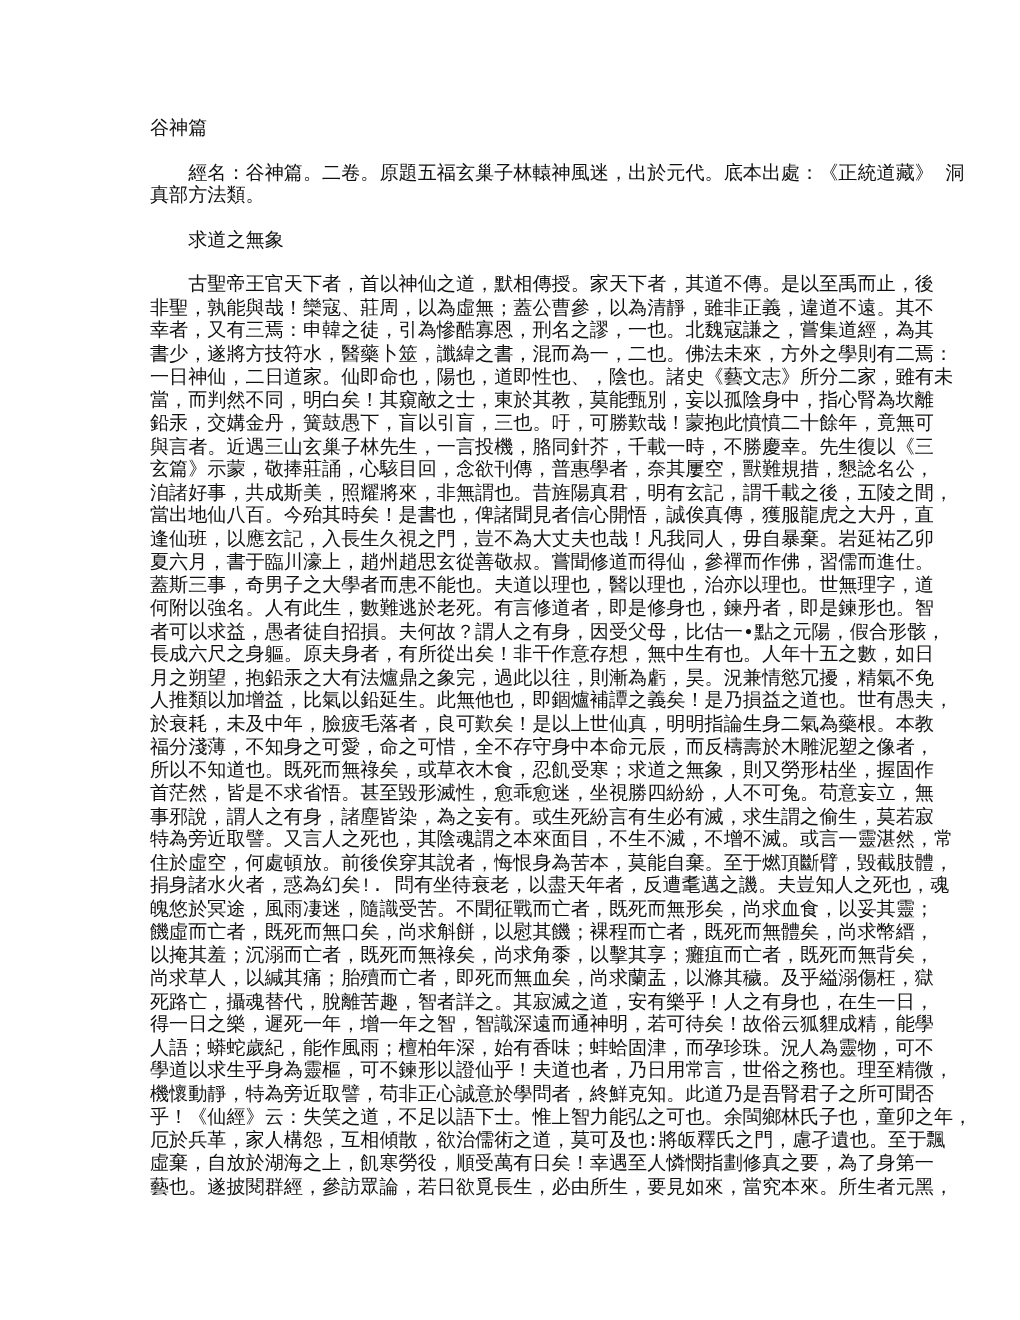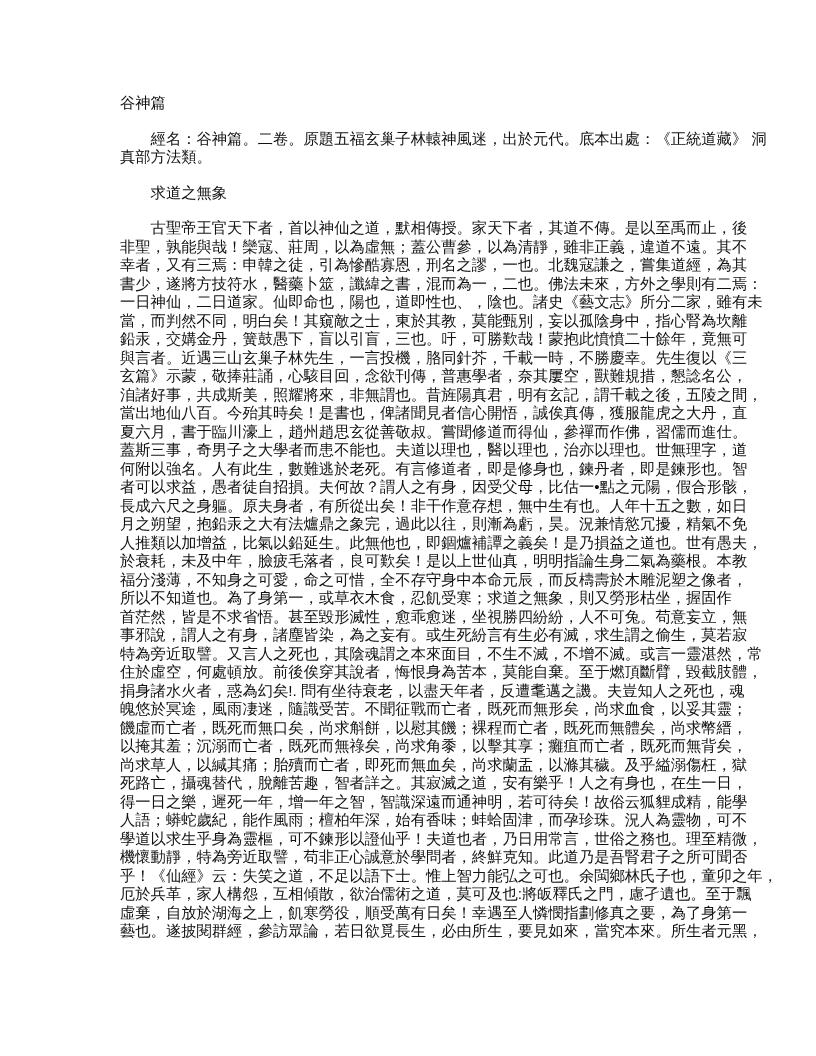--- a/index.html
+++ b/index.html
@@ -2,21 +2,21 @@
 <html><head>
 <meta charset="utf-8">
 <style>
   html, body { margin: 0; padding: 0; background: #ffffff; }
   body { width: 816px; height: 1056px; position: relative; overflow: hidden; }
   .page {
     position: absolute;
     left: 120px;
     top: 94px;
     width: 583px;
-    font-family: Liberation Sans, sans-serif;
+    font-family: Liberation Mono, monospace;
     font-size: 15.3px;
     line-height: 18.5px;
     color: #111111;
   }
   .line {
     display: block;
     white-space: nowrap;
     height: 18.5px;
     overflow: visible;
     text-align: justify;
@@ -39,30 +39,31 @@
       <span class="line">非聖，孰能與哉！欒寇、莊周，以為虛無；蓋公曹參，以為清靜，雖非正義，違道不遠。其不</span>
       <span class="line">幸者，又有三焉：申韓之徒，引為慘酷寡恩，刑名之謬，一也。北魏寇謙之，嘗集道經，為其</span>
       <span class="line">書少，遂將方技符水，醫藥卜筮，讖緯之書，混而為一，二也。佛法未來，方外之學則有二焉：</span>
       <span class="line">一日神仙，二日道家。仙即命也，陽也，道即性也、，陰也。諸史《藝文志》所分二家，雖有未</span>
       <span class="line">當，而判然不同，明白矣！其窺敵之士，東於其教，莫能甄別，妄以孤陰身中，指心腎為坎離</span>
       <span class="line">鉛汞，交媾金丹，簧鼓愚下，盲以引盲，三也。吁，可勝歎哉！蒙抱此憤憤二十餘年，竟無可</span>
       <span class="line">與言者。近遇三山玄巢子林先生，一言投機，胳同針芥，千載一時，不勝慶幸。先生復以《三</span>
       <span class="line">玄篇》示蒙，敬捧莊誦，心駭目回，念欲刊傳，普惠學者，奈其屢空，獸難規措，懇諗名公，</span>
       <span class="line">洎諸好事，共成斯美，照耀將來，非無謂也。昔旌陽真君，明有玄記，謂千載之後，五陵之間，</span>
       <span class="line">當出地仙八百。今殆其時矣！是書也，俾諸聞見者信心開悟，誠俟真傳，獲服龍虎之大丹，直</span>
+      <span class="line">逢仙班，以應玄記，入長生久視之門，豈不為大丈夫也哉！凡我同人，毋自暴棄。岩延祐乙卯</span>
       <span class="line">夏六月，書于臨川濠上，趙州趙思玄從善敬叔。嘗聞修道而得仙，參禪而作佛，習儒而進仕。</span>
       <span class="line">蓋斯三事，奇男子之大學者而患不能也。夫道以理也，醫以理也，治亦以理也。世無理字，道</span>
       <span class="line">何附以強名。人有此生，數難逃於老死。有言修道者，即是修身也，鍊丹者，即是鍊形也。智</span>
       <span class="line">者可以求益，愚者徒自招損。夫何故？謂人之有身，因受父母，比估一•點之元陽，假合形骸，</span>
       <span class="line">長成六尺之身軀。原夫身者，有所從出矣！非干作意存想，無中生有也。人年十五之數，如日</span>
       <span class="line">月之朔望，抱鉛汞之大有法爐鼎之象完，過此以往，則漸為虧，昊。況兼情慾冗擾，精氣不免</span>
       <span class="line">人推類以加增益，比氣以鉛延生。此無他也，即錮爐補譚之義矣！是乃損益之道也。世有愚夫，</span>
       <span class="line">於衰耗，未及中年，臉疲毛落者，良可歎矣！是以上世仙真，明明指論生身二氣為藥根。本教</span>
       <span class="line">福分淺薄，不知身之可愛，命之可惜，全不存守身中本命元辰，而反檮壽於木雕泥塑之像者，</span>
-      <span class="line">所以不知道也。為了身第一，或草衣木食，忍飢受寒；求道之無象，則又勞形枯坐，握固作</span>
+      <span class="line">所以不知道也。既死而無祿矣，或草衣木食，忍飢受寒；求道之無象，則又勞形枯坐，握固作</span>
       <span class="line">首茫然，皆是不求省悟。甚至毀形滅性，愈乖愈迷，坐視勝四紛紛，人不可兔。苟意妄立，無</span>
       <span class="line">事邪說，謂人之有身，諸塵皆染，為之妄有。或生死紛言有生必有滅，求生謂之偷生，莫若寂</span>
       <span class="line">特為旁近取譬。又言人之死也，其陰魂謂之本來面目，不生不滅，不增不滅。或言一靈湛然，常</span>
       <span class="line">住於虛空，何處頓放。前後俟穿其說者，悔恨身為苦本，莫能自棄。至于燃頂斷臂，毀截肢體，</span>
       <span class="line">捐身諸水火者，惑為幻矣!. 問有坐待衰老，以盡天年者，反遭耄邁之譏。夫豈知人之死也，魂</span>
       <span class="line">魄悠於冥途，風雨凄迷，隨識受苦。不聞征戰而亡者，既死而無形矣，尚求血食，以妥其靈；</span>
       <span class="line">饑虛而亡者，既死而無口矣，尚求斛餅，以慰其饑；裸程而亡者，既死而無體矣，尚求幣縉，</span>
       <span class="line">以掩其羞；沉溺而亡者，既死而無祿矣，尚求角黍，以擊其享；癱疽而亡者，既死而無背矣，</span>
       <span class="line">尚求草人，以緘其痛；胎殰而亡者，即死而無血矣，尚求蘭盂，以滌其穢。及乎縊溺傷枉，獄</span>
       <span class="line">死路亡，攝魂替代，脫離苦趣，智者詳之。其寂滅之道，安有樂乎！人之有身也，在生一日，</span>

